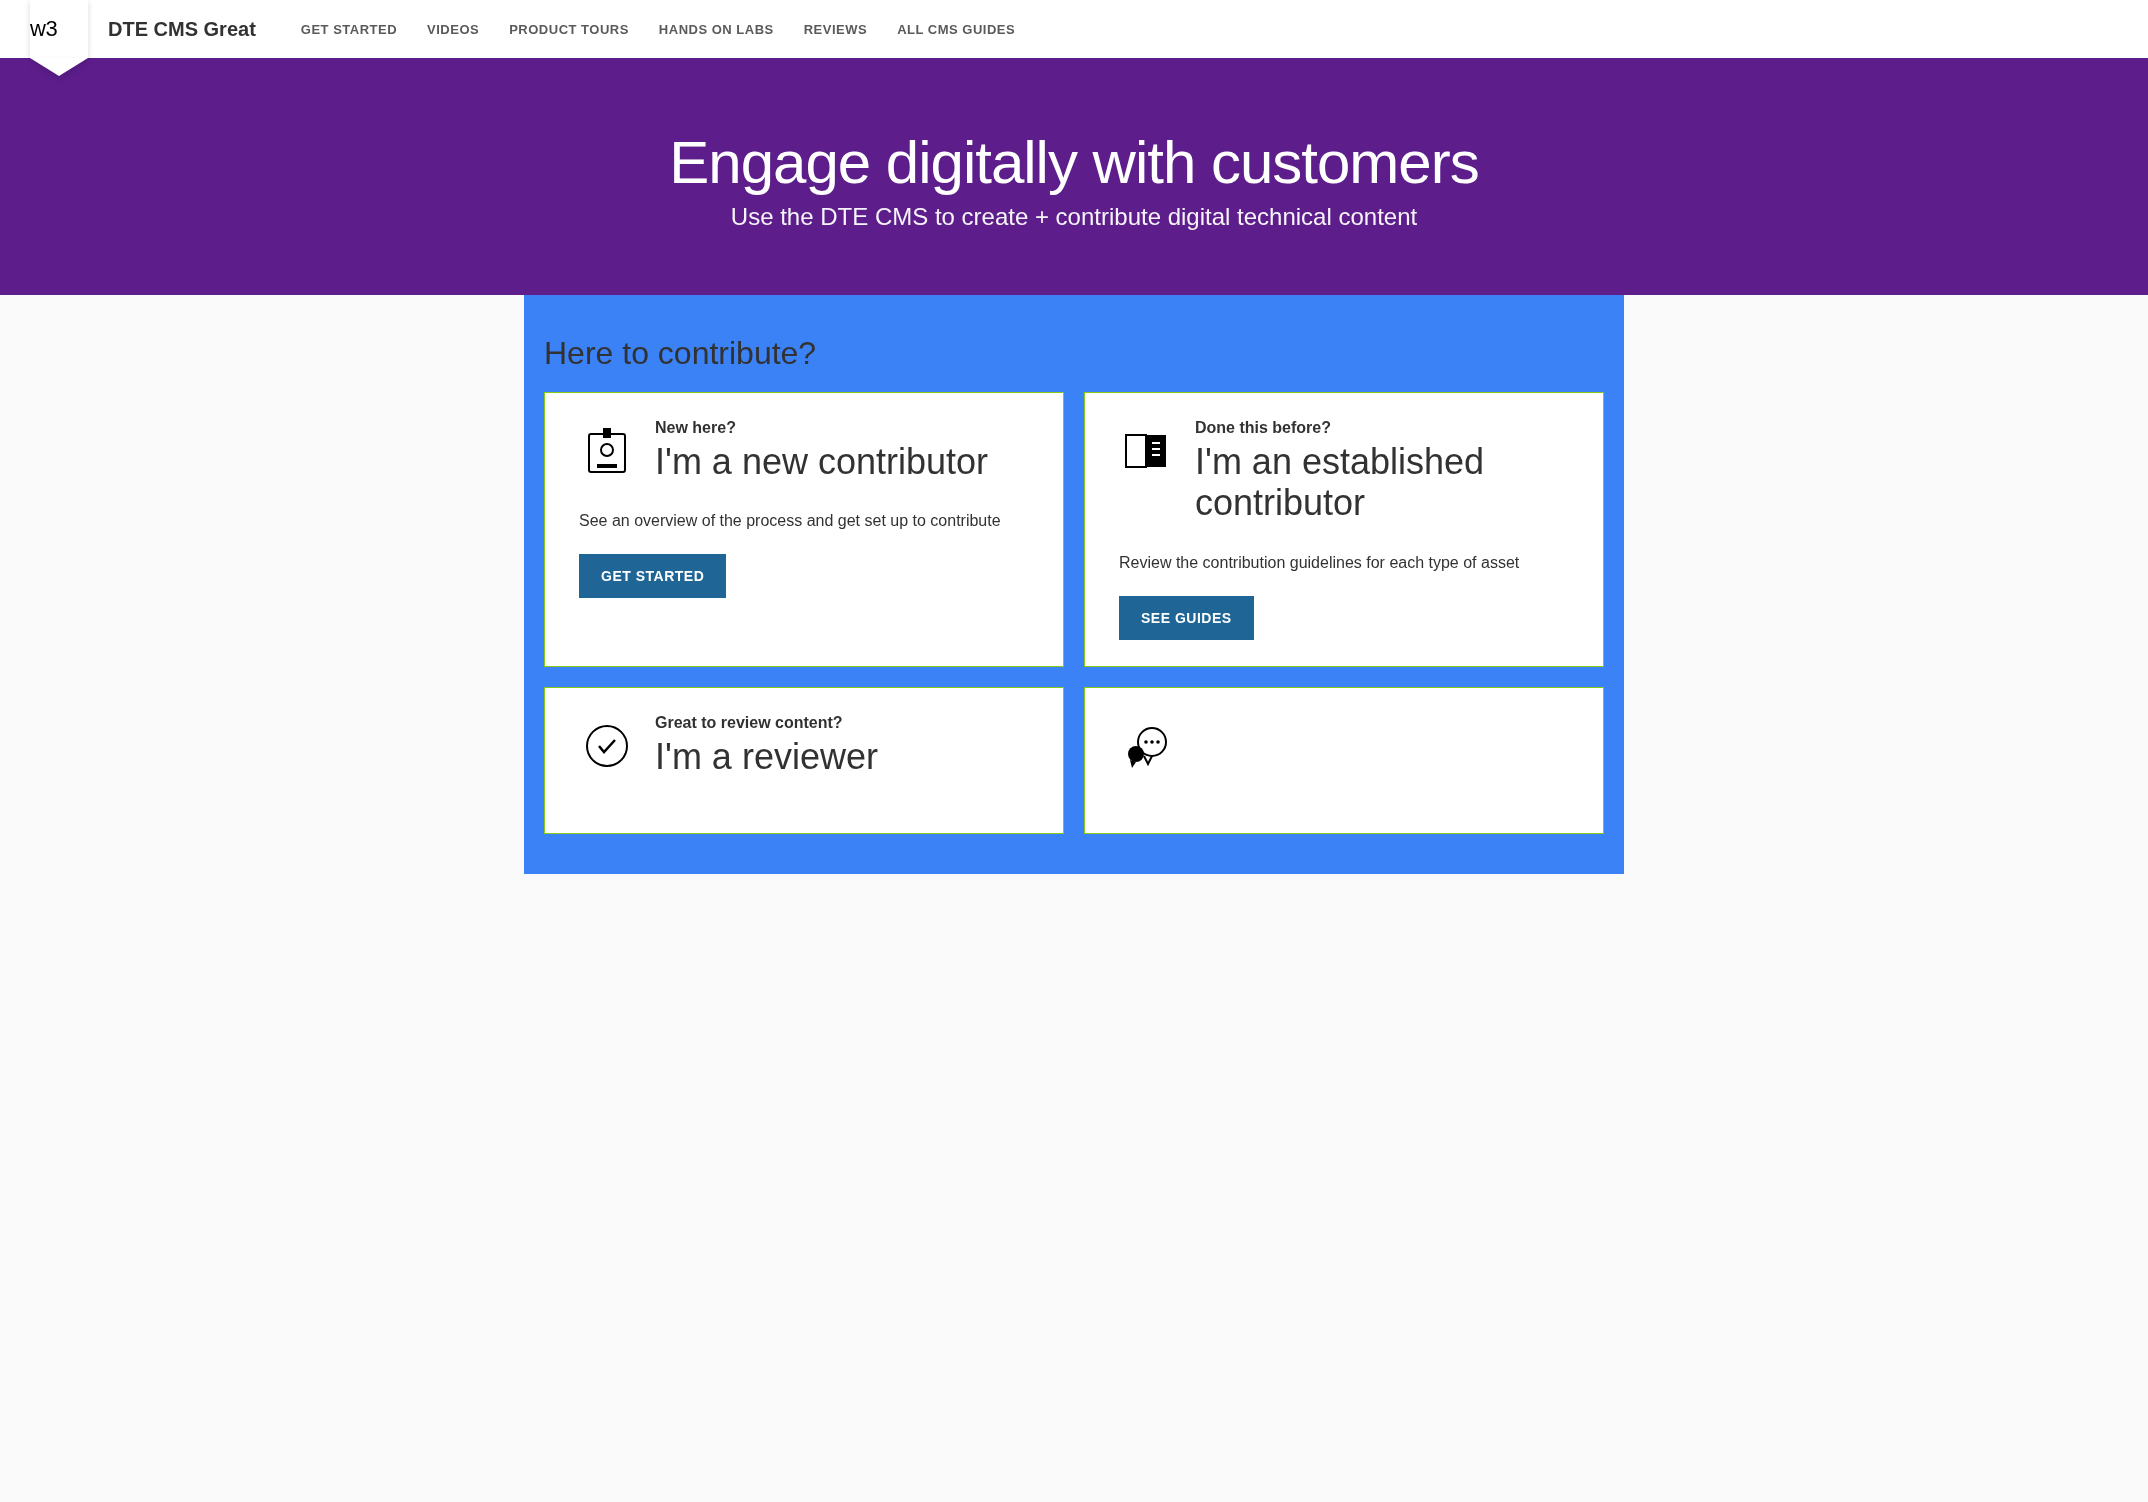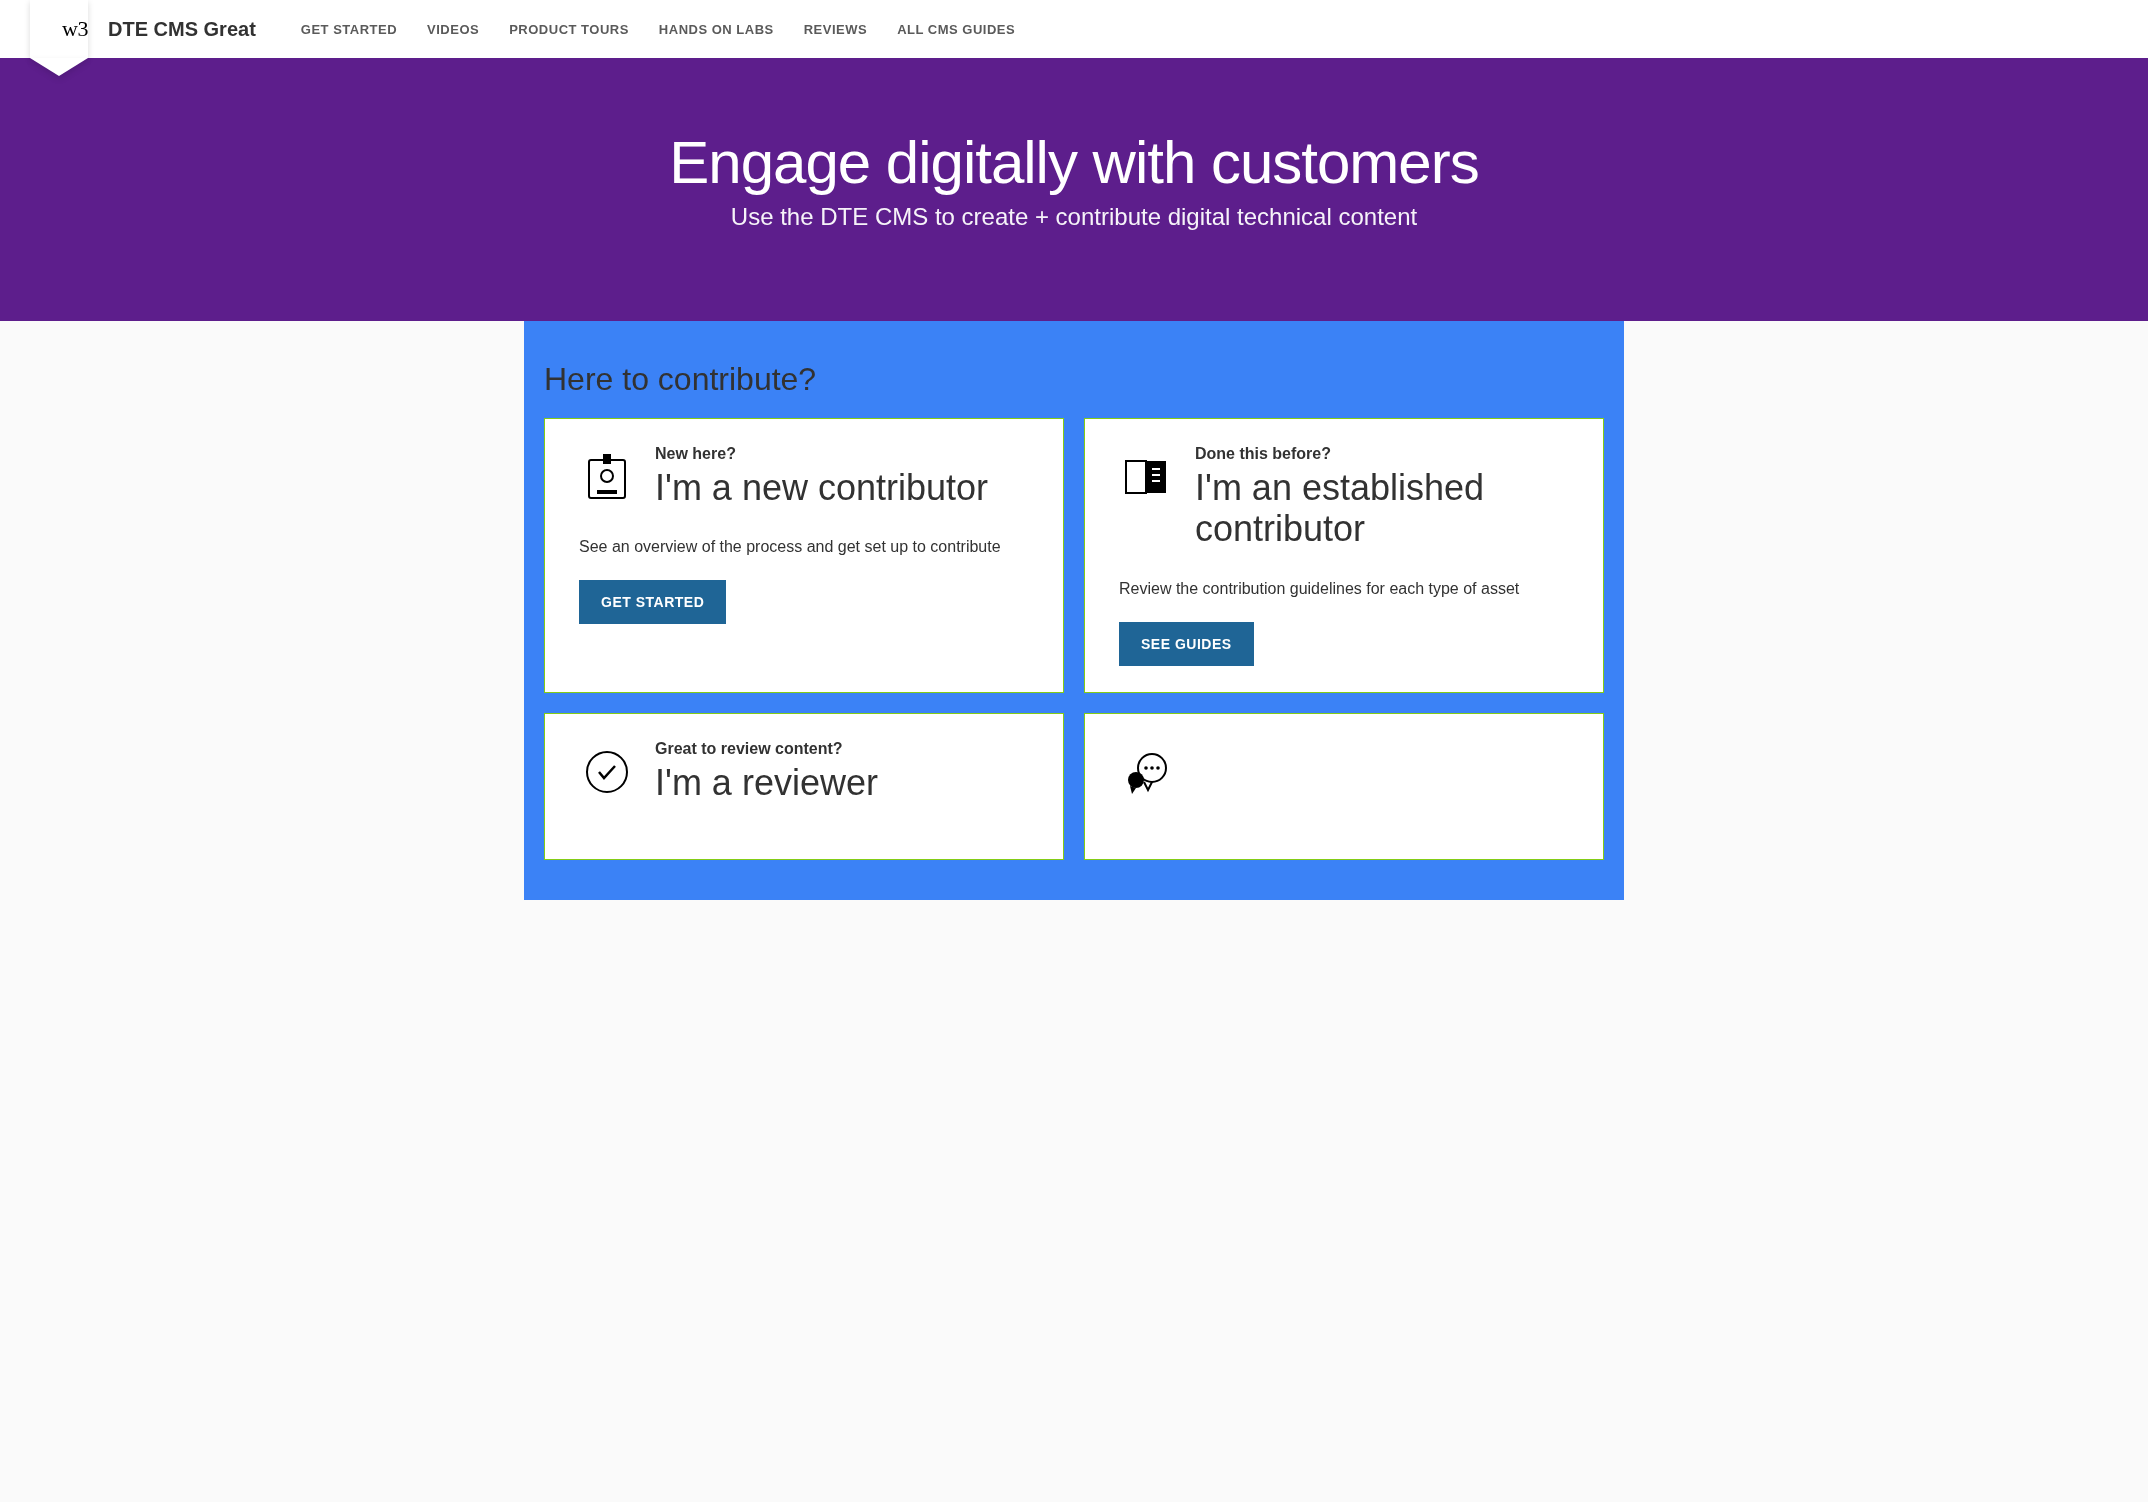--- a/index.html
+++ b/index.html
@@ -16,25 +16,24 @@
     padding: 0 0 0 0;
     position: relative;
     z-index: 20;
   }
   .logo-shield {
     width: 58px;
     height: 58px;
     background: #fff;
     display: flex;
     align-items: center;
-    justify-content: flex-end;
+    justify-content: flex-start;
     margin-left: 30px;
     position: relative;
     box-shadow: 0 2px 6px rgba(0,0,0,0.15);
-    font-family: Liberation Serif, serif;
   }
   .logo-shield::after {
     content: "";
     position: absolute;
     bottom: -18px;
     left: 0;
     width: 0;
     height: 0;
     border-left: 29px solid transparent;
     border-right: 29px solid transparent;
@@ -64,21 +63,21 @@
     font-weight: 600;
     color: #5a5a5a;
     text-decoration: none;
     text-transform: uppercase;
     cursor: pointer;
   }
   .hero {
     background: #5d1e8c;
     color: #fff;
     text-align: center;
-    padding: 70px 20px 90px 20px;
+    padding: 70px 20px 64px 20px;
   }
   .hero h1 {
     font-size: 60px;
     font-weight: 300;
     letter-spacing: -1px;
     margin-bottom: 6px;
   }
   .hero p {
     font-size: 24px;
     font-weight: 400;

